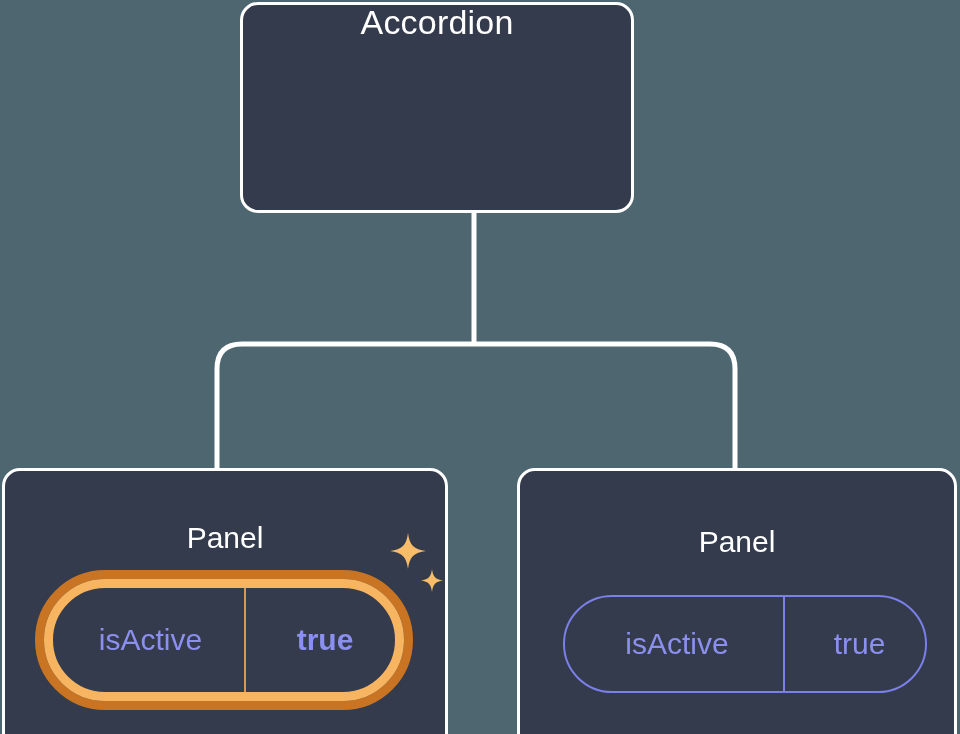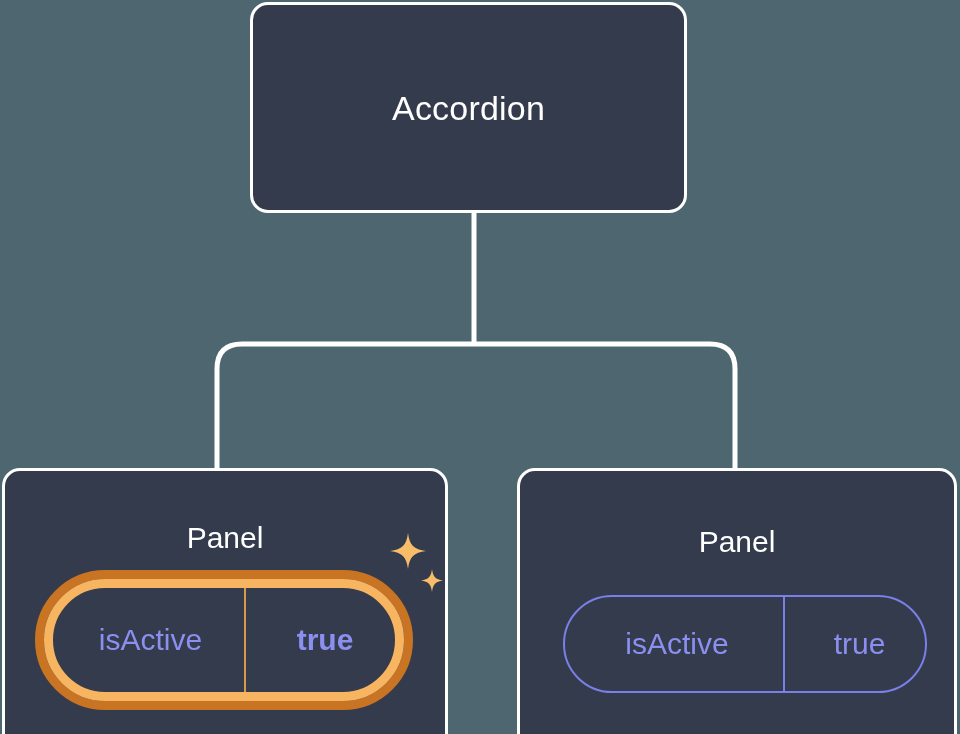--- a/index.html
+++ b/index.html
@@ -36,26 +36,26 @@
   .node {
     position: absolute;
     box-sizing: border-box;
     background: #343b4c;
     border: 3px solid #ffffff;
     border-radius: 18px;
     color: #ffffff;
   }
 
   .node-root {
-    left: 250px;
+    left: 240px;
     top: 2px;
-    width: 437px;
+    width: 394px;
     height: 211px;
     display: flex;
-    align-items: center;
+    align-items: flex-start;
     justify-content: center;
   }
 
   .node-title-root {
     font-size: 34px;
     font-weight: 400;
     letter-spacing: 0.2px;
     line-height: 1;
     color: #ffffff;
   }

